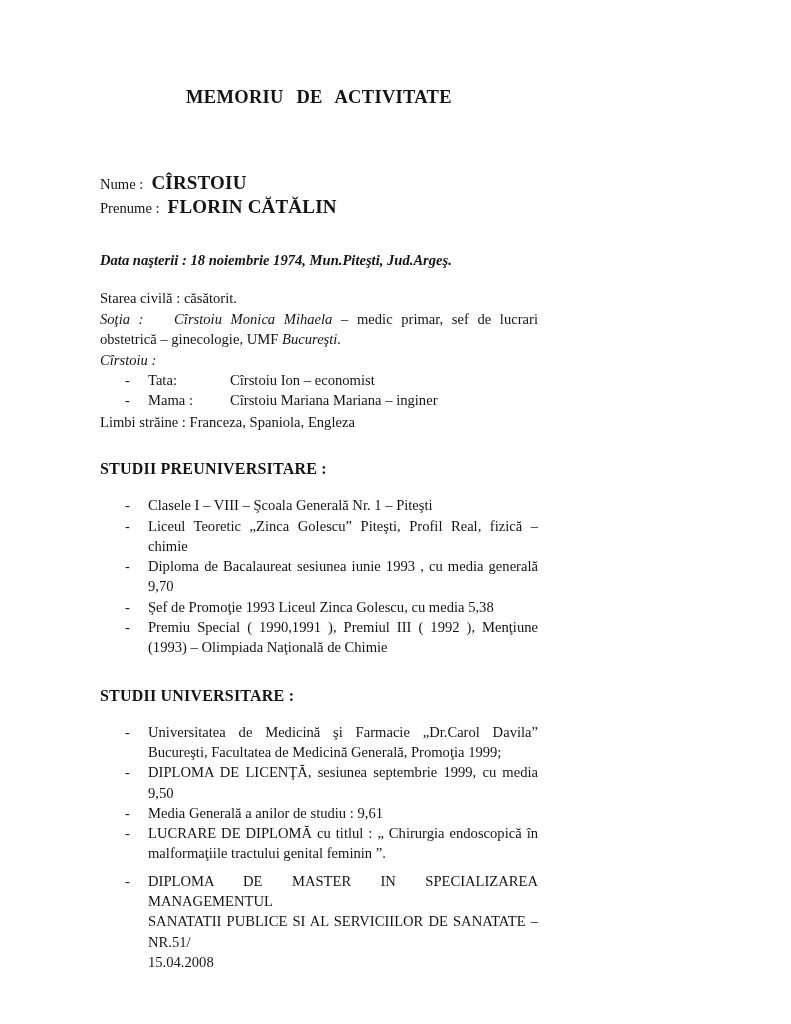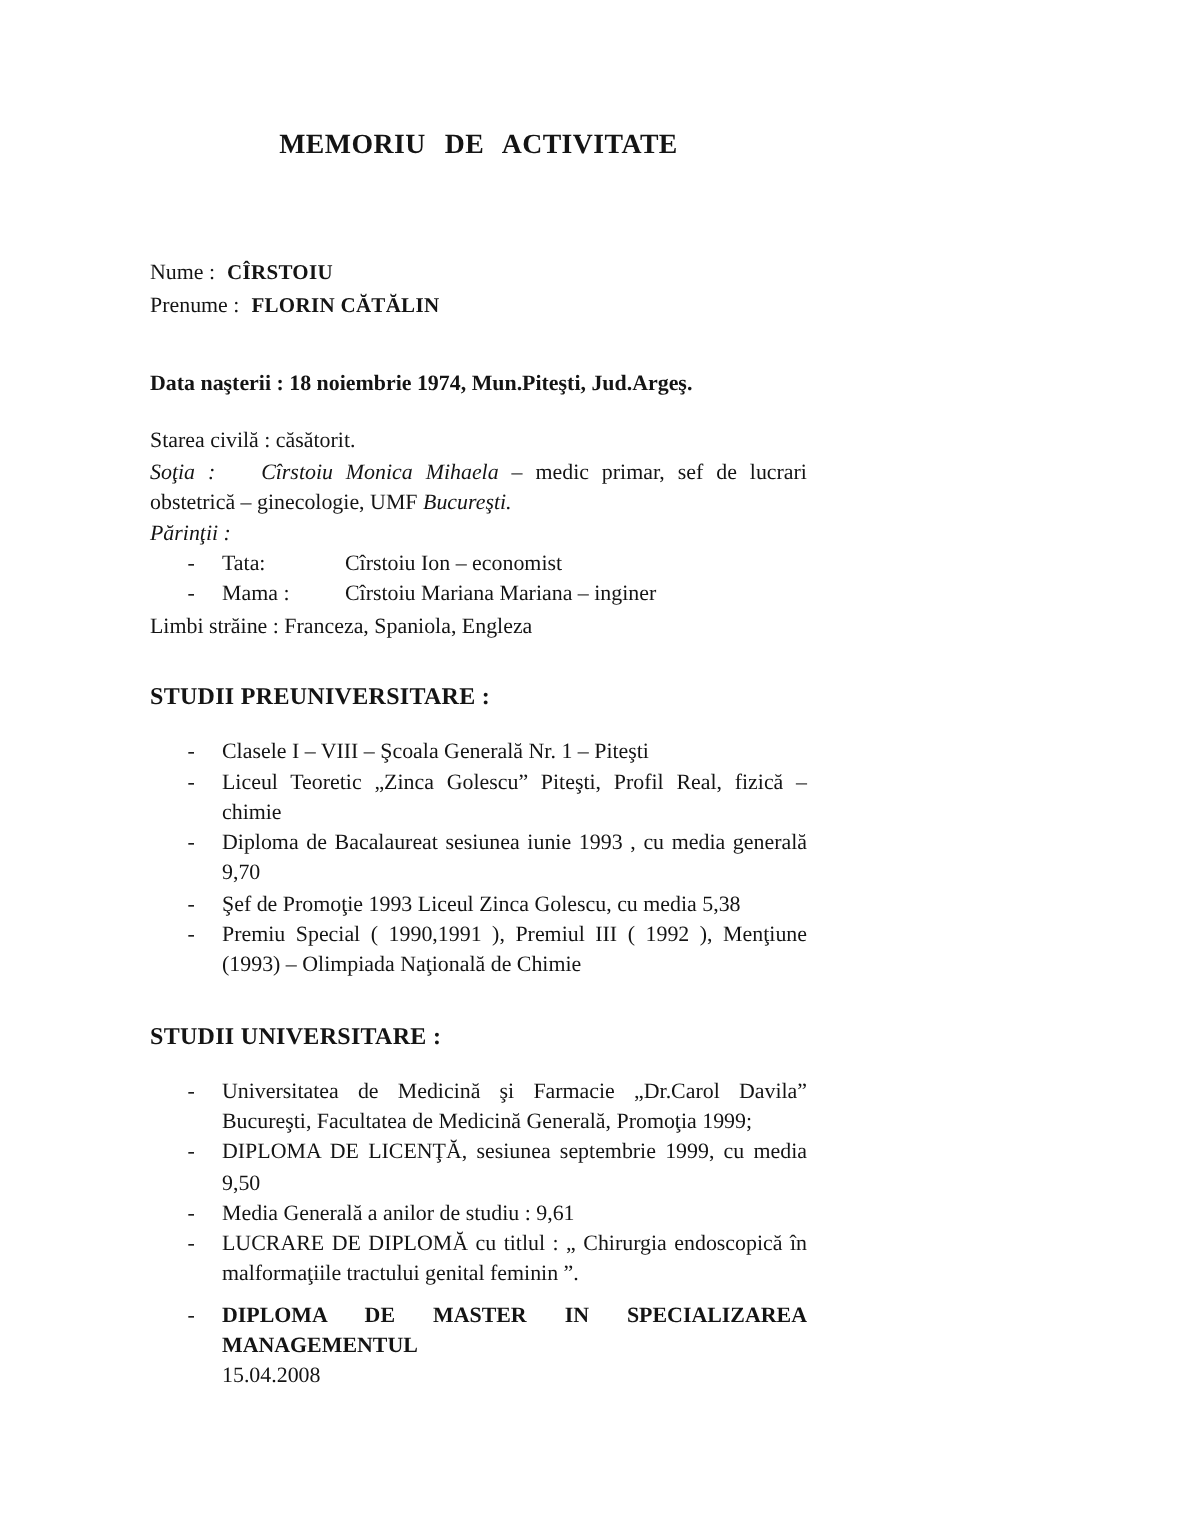--- a/index.html
+++ b/index.html
@@ -21,24 +21,25 @@
     font-size: 18.5px;
     line-height: 22px;
     font-weight: bold;
     text-align: center;
     word-spacing: 0.42em;
     letter-spacing: 0.3px;
   }
   .identity { margin-top: 64px; }
   .id-row { line-height: 21px; }
   .id-row.prenume { line-height: 23px; }
-  .id-value { font-weight: bold; font-size: 14px; margin-left: 8px; letter-spacing: 0.2px; }
+  .id-value { font-weight: bold; font-size: 19px; margin-left: 8px; letter-spacing: 0.2px; }
   .birth-line {
     margin-top: 30px;
     font-weight: bold;
+    font-style: italic;
   }
   .civil-block { margin-top: 18px; }
   .spouse-par { margin: 0; text-align: justify; }
   .it { font-style: italic; }
   .sp-label { margin-right: 22px; }
   .parent-row { position: relative; padding-left: 48px; }
   .parent-label { display: inline-block; width: 82px; }
   .dash { position: absolute; left: 25px; top: 0; }
   .languages-line { margin-top: 1px; }
   .section-heading {
@@ -50,21 +51,21 @@
   }
   .section-heading.first { margin-top: 26px; }
   ul.doc-list { list-style: none; margin: 16px 0 0 0; padding: 0; }
   ul.doc-list li {
     position: relative;
     padding-left: 48px;
     line-height: 20.3px;
     text-align: justify;
   }
   li.master-item { margin-top: 7px; }
-  .jl { text-align: justify; text-align-last: justify; font-weight: bold; }
+  .jl { text-align: justify; text-align-last: justify; }
   .ll { text-align: left; text-align-last: left; }
 </style>
 </head>
 <body>
 
 <div class="page">
 
   <h1 class="doc-title">MEMORIU DE ACTIVITATE</h1>
 
   <div class="identity">
@@ -80,21 +81,21 @@
 
   <div class="civil-block">
     <div>Starea civilă : căsătorit.</div>
     <p class="spouse-par">
       <span class="it sp-label">Soţia :</span>
       <span class="it">Cîrstoiu Monica Mihaela</span>
       <span>– medic primar, sef de lucrari obstetrică – ginecologie,</span>
       <span>UMF</span>
       <span class="it">Bucureşti.</span>
     </p>
-    <div class="it">Părinţii :</div>
+    <div class="it">Cîrstoiu :</div>
     <div class="parent-row">
       <span class="dash">-</span>
       <span class="parent-label">Tata:</span><span>Cîrstoiu Ion – economist</span>
     </div>
     <div class="parent-row">
       <span class="dash">-</span>
       <span class="parent-label">Mama :</span><span>Cîrstoiu Mariana Mariana – inginer</span>
     </div>
   </div>
 
@@ -138,17 +139,18 @@
       <span class="dash">-</span>
       <span>Media Generală a anilor de studiu : 9,61</span>
     </li>
     <li>
       <span class="dash">-</span>
       <span>LUCRARE DE DIPLOMĂ cu titlul : „ Chirurgia endoscopică în malformaţiile tractului genital feminin ”.</span>
     </li>
     <li class="master-item">
       <span class="dash">-</span>
       <div class="jl">DIPLOMA DE MASTER IN SPECIALIZAREA MANAGEMENTUL</div>
+      <div class="jl">SANATATII PUBLICE SI AL SERVICIILOR DE SANATATE – NR.51/</div>
       <div class="ll">15.04.2008</div>
     </li>
   </ul>
 
 </div>
 
 </body></html>

